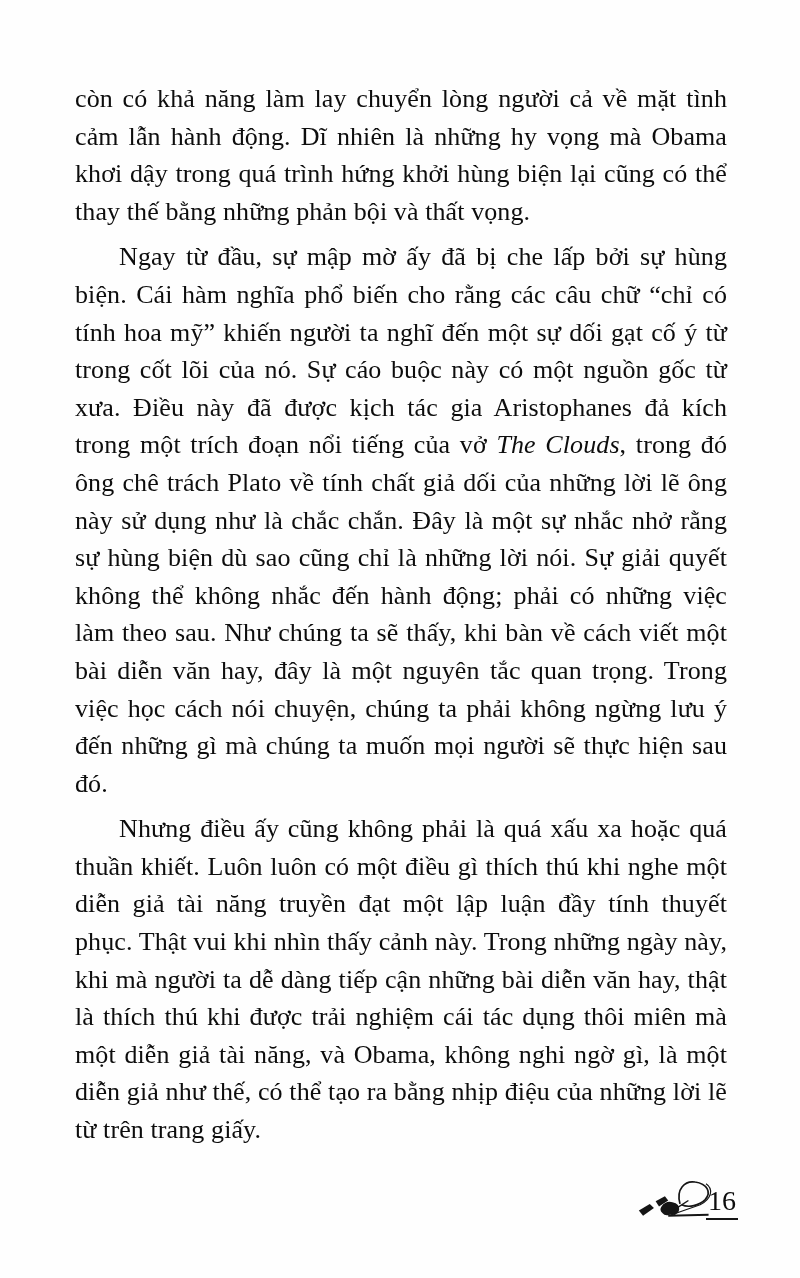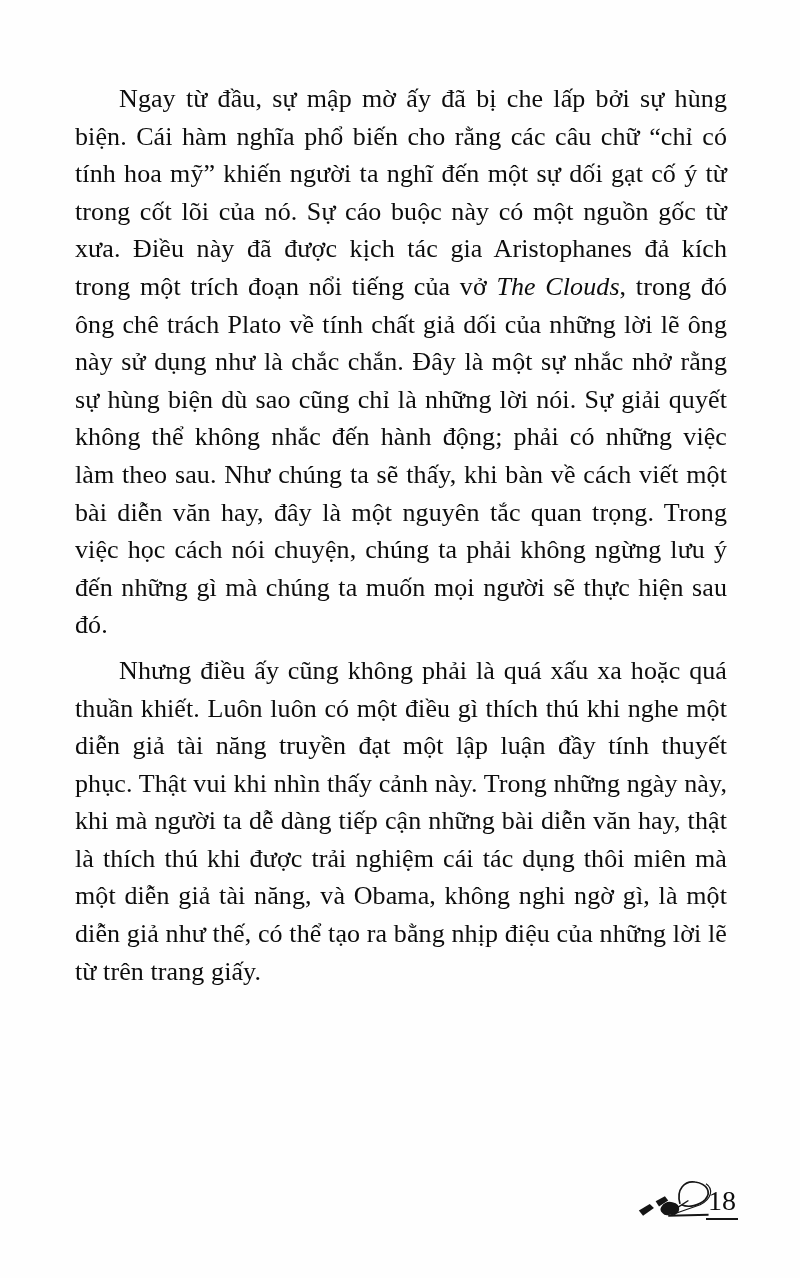--- a/index.html
+++ b/index.html
@@ -61,20 +61,21 @@
     border-bottom: 2px solid #151515;
   }
 </style>
 </head>
 <body>
 
 <div class="page">
 
   <main class="text-block">
 
+    <p class="para"><span>còn có khả năng làm lay chuyển lòng người cả về mặt tình cảm lẫn hành động. Dĩ nhiên là những hy vọng mà Obama khơi dậy trong quá trình hứng khởi hùng biện lại cũng có thể thay thế bằng những phản bội và thất vọng.</span></p>
 
     <p class="para indent"><span>Ngay từ đầu, sự mập mờ ấy đã bị che lấp bởi sự hùng biện. Cái hàm nghĩa phổ biến cho rằng các câu chữ “chỉ có tính hoa mỹ” khiến người ta nghĩ đến một sự dối gạt cố ý từ trong cốt lõi của nó. Sự cáo buộc này có một nguồn gốc từ xưa. Điều này đã được kịch tác gia Aristophanes đả kích trong một trích đoạn nổi tiếng của vở </span><em class="title-italic">The Clouds</em><span>, trong đó ông chê trách Plato về tính chất giả dối của những lời lẽ ông này sử dụng như là chắc chắn. Đây là một sự nhắc nhở rằng sự hùng biện dù sao cũng chỉ là những lời nói. Sự giải quyết không thể không nhắc đến hành động; phải có những việc làm theo sau. Như chúng ta sẽ thấy, khi bàn về cách viết một bài diễn văn hay, đây là một nguyên tắc quan trọng. Trong việc học cách nói chuyện, chúng ta phải không ngừng lưu ý đến những gì mà chúng ta muốn mọi người sẽ thực hiện sau đó.</span></p>
 
     <p class="para indent"><span>Nhưng điều ấy cũng không phải là quá xấu xa hoặc quá thuần khiết. Luôn luôn có một điều gì thích thú khi nghe một diễn giả tài năng truyền đạt một lập luận đầy tính thuyết phục. Thật vui khi nhìn thấy cảnh này. Trong những ngày này, khi mà người ta dễ dàng tiếp cận những bài diễn văn hay, thật là thích thú khi được trải nghiệm cái tác dụng thôi miên mà một diễn giả tài năng, và Obama, không nghi ngờ gì, là một diễn giả như thế, có thể tạo ra bằng nhịp điệu của những lời lẽ từ trên trang giấy.</span></p>
 
   </main>
 
   <footer class="page-footer">
     <svg class="ornament" viewBox="0 0 100 50" xmlns="http://www.w3.org/2000/svg" aria-hidden="true">
 
@@ -84,16 +85,16 @@
       <polygon points="21,29 32,23 36,28 25,35" fill="#151515"></polygon>
 
       <path d="M28 35 q5 -7 13 -5 q9 2 8 9 q-1 7 -11 6 q-6 2 -9 -2 q-4 -4 -1 -8 z" fill="#151515"></path>
       <path d="M38 42 l7 4 l-2 -7 z" fill="#151515"></path>
 
       <path d="M46 37 L60 28" stroke="#151515" stroke-width="1.6" fill="none"></path>
 
       <path d="M50 32 C 45 14, 56 4, 68 6 C 82 8, 88 18, 80 27 C 73 34, 60 37, 52 33" stroke="#151515" stroke-width="2" fill="none"></path>
       <path d="M81 8 C 90 14, 88 26, 74 33 L 40 45" stroke="#151515" stroke-width="1.4" fill="none"></path>
     </svg>
-    <span class="page-number">18</span>
+    <span class="page-number">16</span>
   </footer>
 
 </div>
 
 </body></html>

